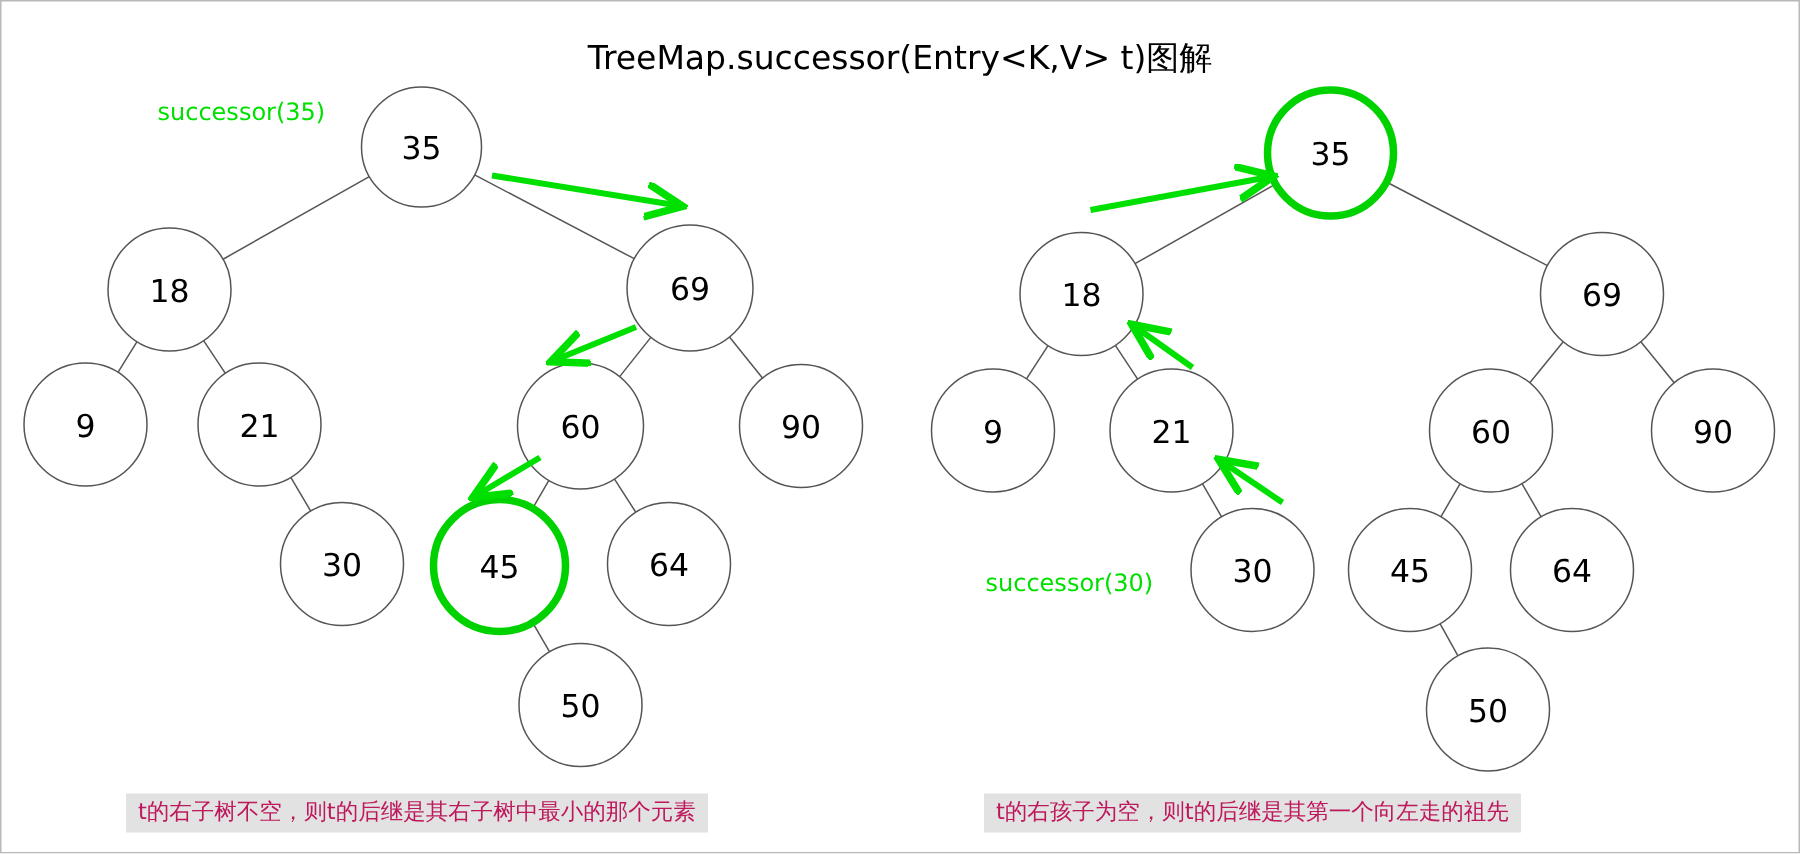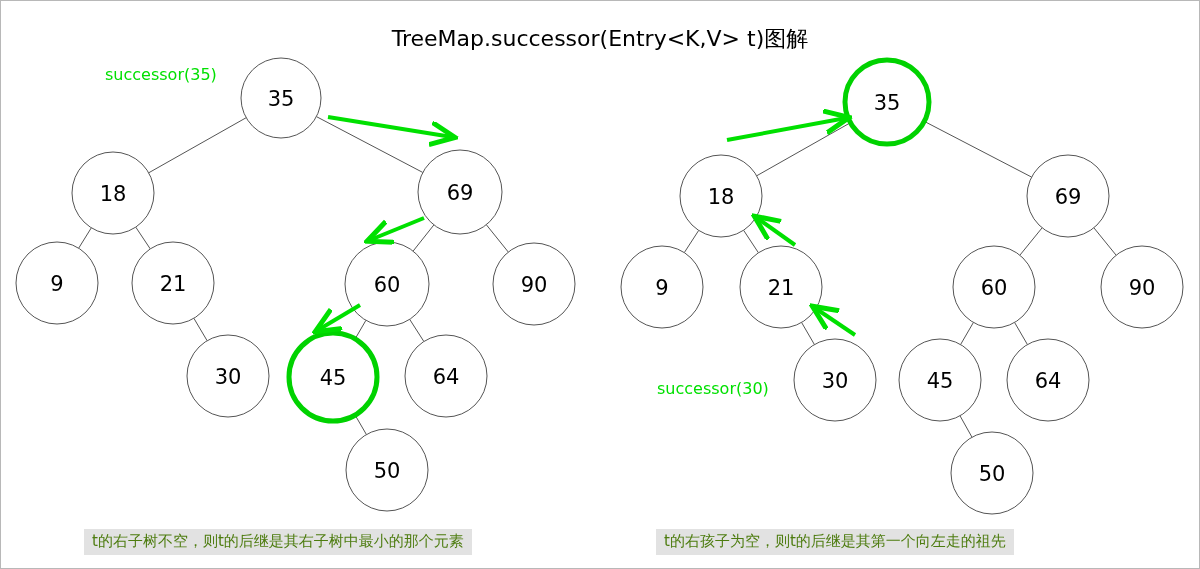--- a/index.html
+++ b/index.html
@@ -69,21 +69,21 @@
     stroke-linecap: butt;
   }
   .annotation-text {
     font-family: "DejaVu Sans", "Liberation Sans", sans-serif;
     font-size: 16px;
     fill: #00e000;
   }
   .caption-box {
     position: absolute;
     background: #e2e2e2;
-    color: #4d7c0f;
+    color: #be185d;
     font-size: 15px;
     padding: 4px 8px 5px 8px;
     white-space: nowrap;
     line-height: 1.15;
   }
   #caption-left { left: 84px; top: 529px; }
   #caption-right { left: 656px; top: 529px; }
 </style>
 </head>
 <body>

